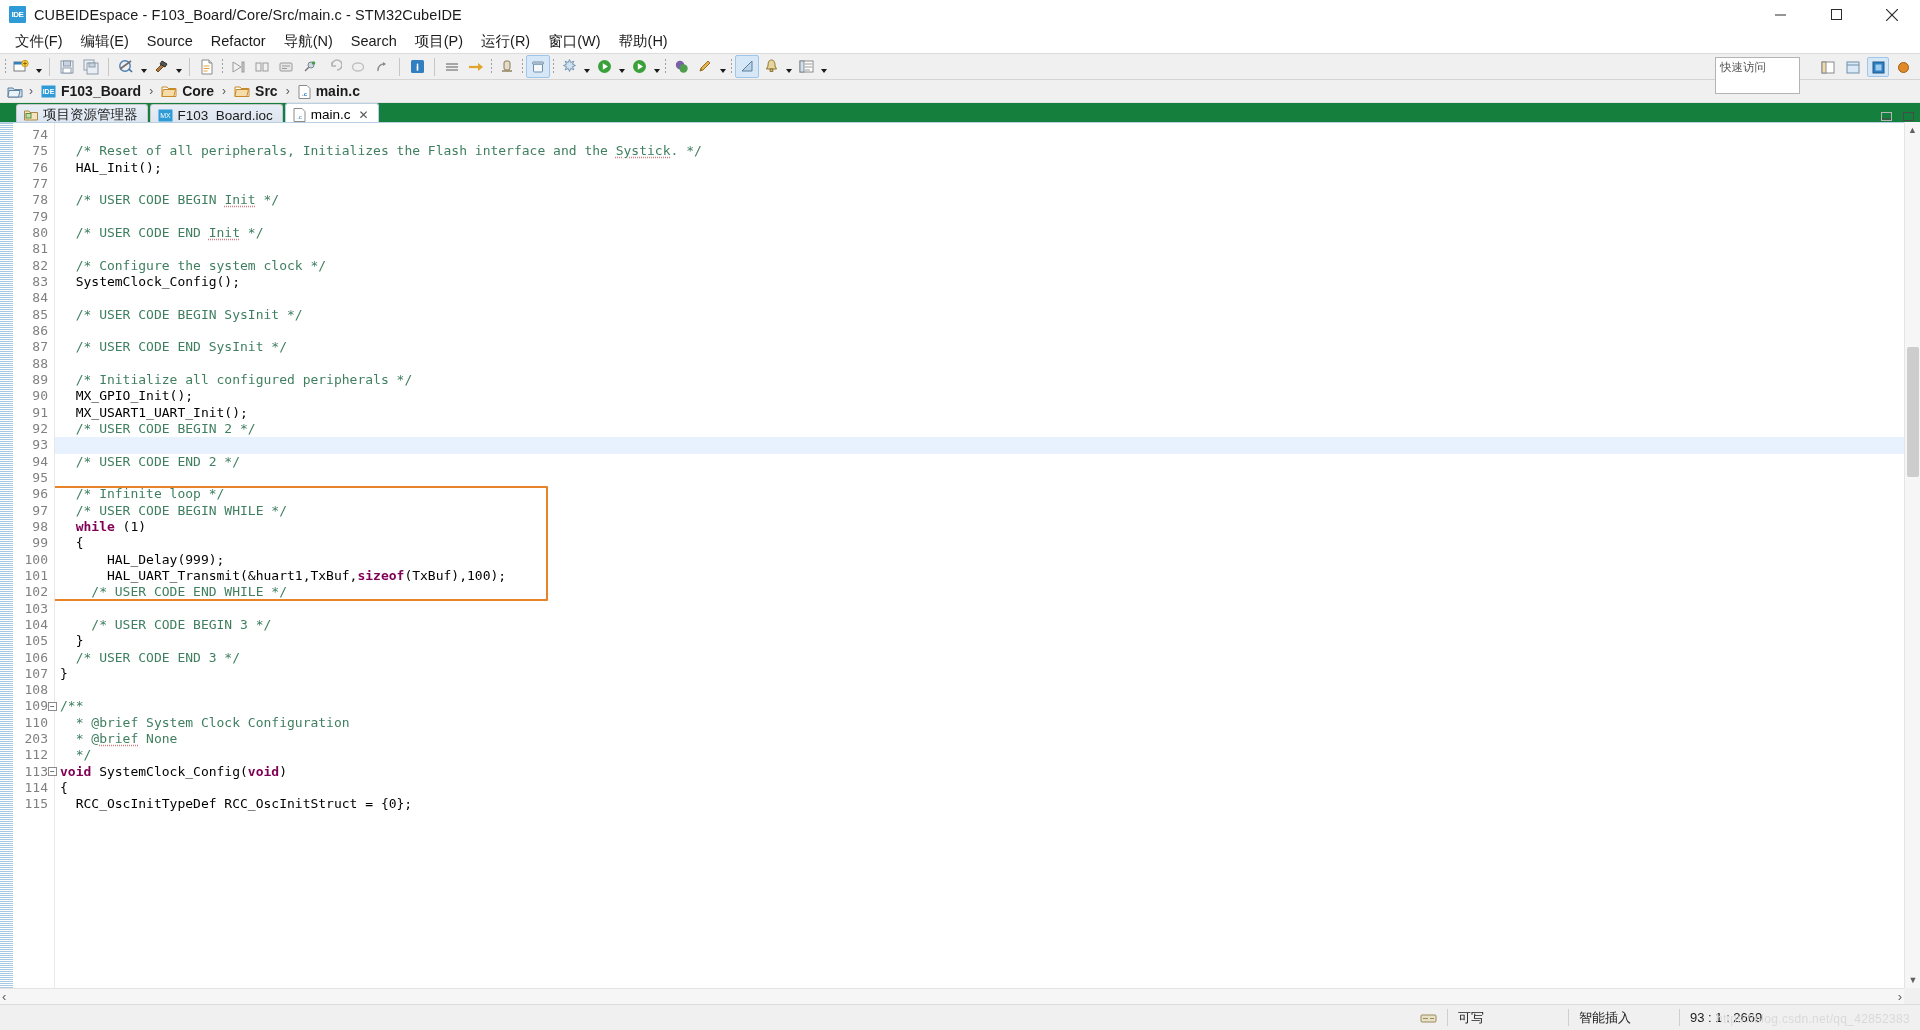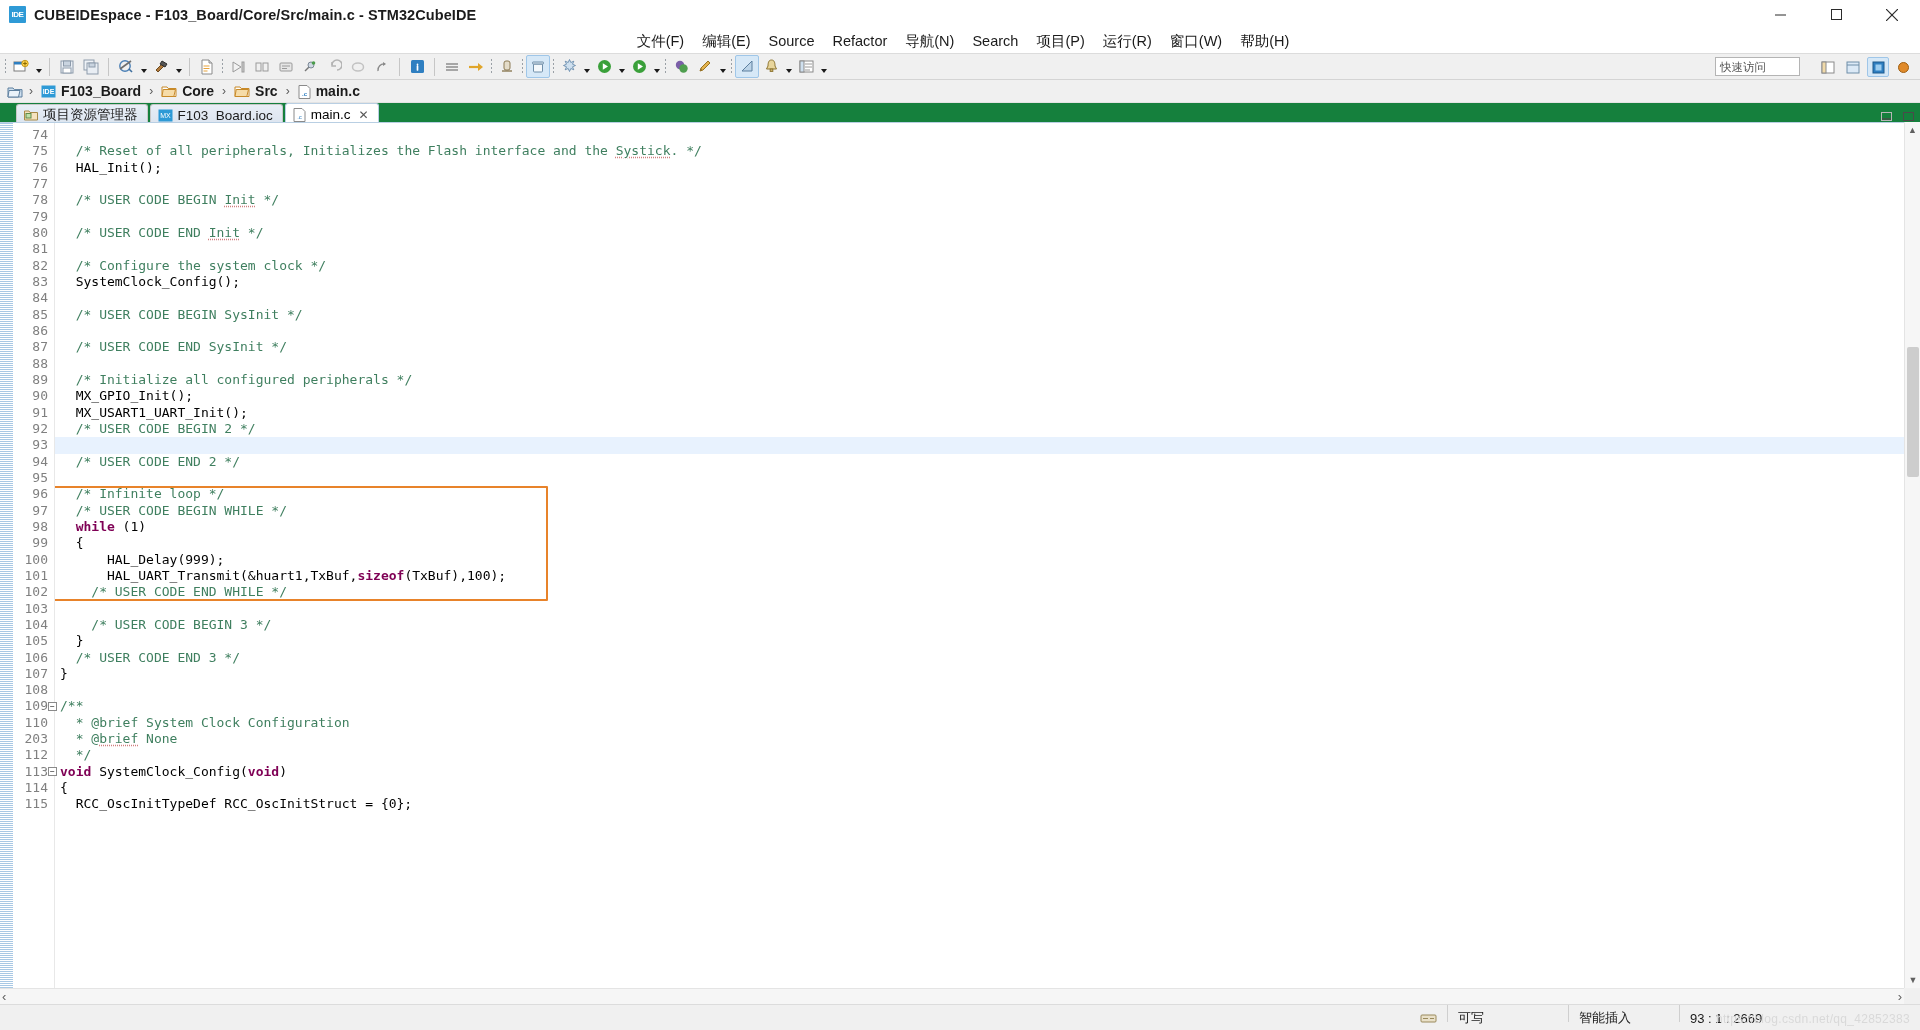--- a/index.html
+++ b/index.html
@@ -15,32 +15,32 @@
   .titlebar {
     height:29px; background:#ffffff; display:flex; align-items:center;
     border-bottom:0px solid #e2e2e2; position:relative;
   }
   .title-ico {
     width:17px; height:17px; margin-left:9px; margin-right:8px;
     background:#2e9ad6; color:#fff; font-size:8px; font-weight:bold;
     display:flex; align-items:center; justify-content:center; letter-spacing:-0.5px;
     border-radius:1px;
   }
-  .title-text { font-size:14.5px; color:#1b1b1b; letter-spacing:0.1px;font-weight:bold; }
+  .title-text { font-size:14.5px; color:#1b1b1b; letter-spacing:0.1px; }
   .win-btns { position:absolute; right:0; top:0; height:29px; display:flex; }
   .win-btn {
     width:56px; height:29px; display:flex; align-items:center; justify-content:center;
     color:#2b2b2b;
   }
   .win-btn svg { display:block; }
 
   
   .menubar {
     height:24px; background:#ffffff; display:flex; align-items:center;
-    padding-left:6px; font-size:14.5px; color:#1b1b1b;justify-content:center;
+    padding-left:6px; font-size:14.5px; color:#1b1b1b;
   }
   .menu-item { padding:2px 9px; white-space:nowrap; cursor:default; }
 
   
   .toolbar {
     height:27px; background:#f0f0f0;
     border-top:1px solid #dcdcdc; border-bottom:1px solid #d4d4d4;
     display:flex; align-items:center; padding-left:2px; position:relative;
   }
   .tb-sep {
@@ -63,21 +63,21 @@
     width:11px; height:23px; display:flex; align-items:flex-end; justify-content:center;
     padding-bottom:5px;
   }
   .tb-arrow i {
     display:block; width:0;height:0;
     border-left:3.5px solid transparent; border-right:3.5px solid transparent;
     border-top:4px solid #1a1a1a;
   }
   .quick-access {
     position:absolute; right:120px; top:3px;
-    width:85px; height:19px; background:#ffffff; border:1px solid #b4b4b4;
+    width:85px; height:37px; background:#ffffff; border:1px solid #b4b4b4;
     font-size:11.5px; color:#555; padding:2px 4px; line-height:15px;
   }
   .persp-btns { position:absolute; right:6px; top:3px; display:flex; gap:3px; }
   .persp {
     width:22px; height:20px; display:flex; align-items:center; justify-content:center;
     border:1px solid transparent; border-radius:2px;
   }
   .persp.active { background:#d6e8f7; border-color:#9fc6e8; }
 
   
@@ -170,21 +170,21 @@
     position:absolute; left:0; right:16px; bottom:26px; height:16px;
     background:#f6f6f6; border-top:1px solid #e4e4e4;
     display:flex; align-items:center; justify-content:space-between;
     padding:0 2px; color:#606060;
   }
 
   
   .statusbar {
     position:absolute; left:0; right:0; bottom:0; height:26px;
     background:#f0f0f0; border-top:1px solid #dcdcdc;
-    display:flex; font-size:13px; color:#1b1b1b;
+    display:flex; align-items:center; font-size:13px; color:#1b1b1b;
   }
   .st-cell { height:26px; display:flex; align-items:center; padding:0 10px; }
   .st-div { width:1px; height:17px; background:#cfcfcf; }
   .watermark {
     position:absolute; right:10px; bottom:4px;
     font-size:12px; color:#d9d9d9; letter-spacing:0.3px;
     white-space:nowrap;
   }
 </style>
 </head>

